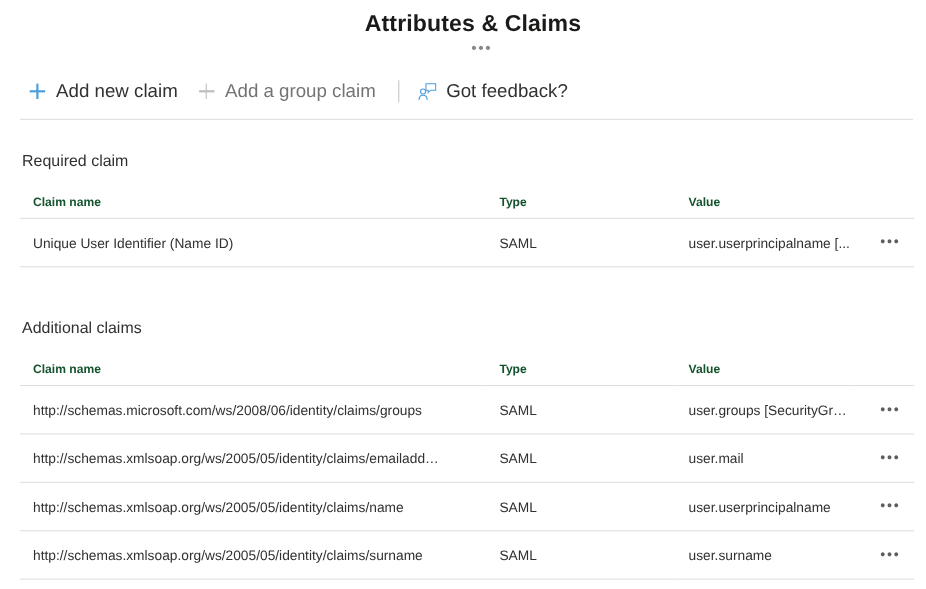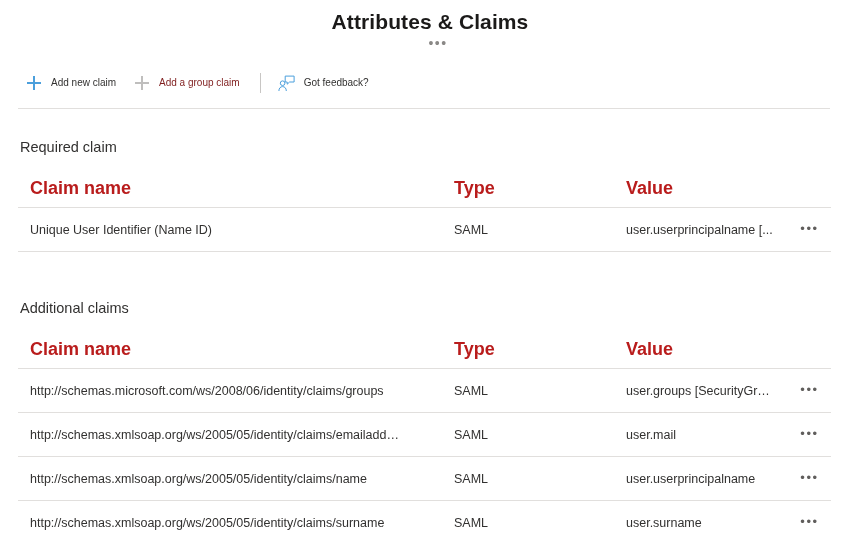--- a/index.html
+++ b/index.html
@@ -49,27 +49,27 @@
     margin: 23px 0 0 18px;
     width: 812px;
     border-bottom: 1px solid #e1dfdd;
     padding-bottom: 7px;
   }
   .cmd {
     display: flex;
     align-items: center;
     height: 30px;
     padding: 0 10px 0 7px;
-    font-size: 10px;
+    font-size: 17px;
     color: #323130;
     cursor: pointer;
     white-space: nowrap;
   }
   .cmd.disabled {
-    color: #7f1d1d;
+    color: #737373;
     cursor: default;
     align-items: center;
   }
   .cmd-icon {
     width: 18px;
     height: 18px;
     display: inline-flex;
     align-items: center;
     justify-content: center;
     margin-right: 8px;
@@ -126,22 +126,22 @@
   table.claims {
     border-collapse: collapse;
     width: 765px;
     margin-left: 18px;
     table-layout: fixed;
     font-size: 12.5px;
   }
   table.claims th {
     text-align: left;
     font-weight: bold;
-    font-size: 18px;
-    color: #b91c1c;
+    font-size: 11px;
+    color: #14532d;
     padding: 9px 0 8px 12px;
     border-bottom: 1px solid #e1dfdd;
   }
   table.claims td {
     padding: 10px 0 9px 12px;
     border-bottom: 1px solid #e1dfdd;
     color: #323130;
     white-space: nowrap;
     overflow: hidden;
     text-overflow: ellipsis;

